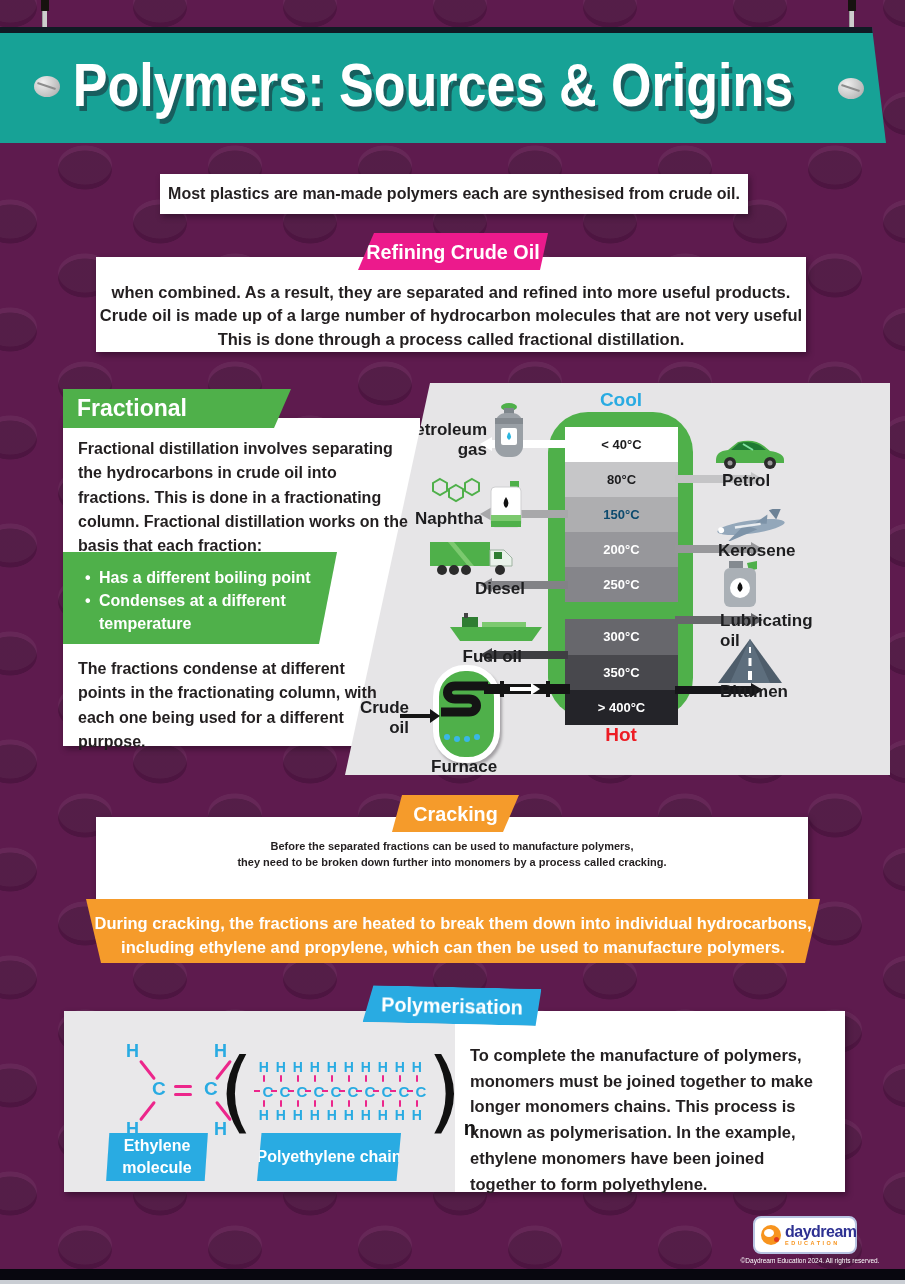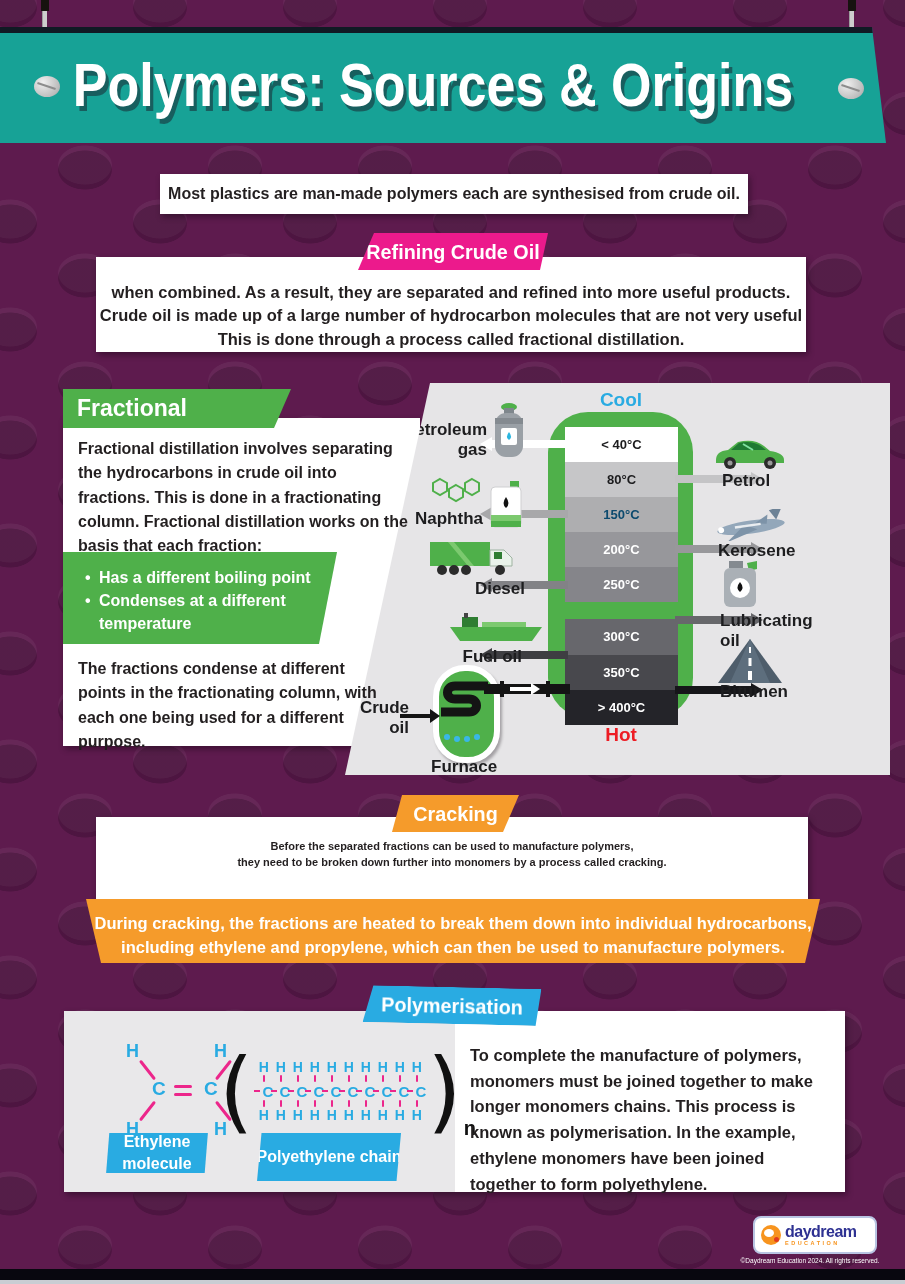--- a/index.html
+++ b/index.html
@@ -132,21 +132,21 @@
   .chain-unit .cg::before{content:"";width:6px;height:2px;background:#ec268b;margin-right:2px;}
   .chain-unit:first-child .cg::before{width:6px;}
   .chain-unit .cg::after{content:"";width:0;}
   .units .chain-unit:last-child .cg .cc{margin-right:0;}
   .subn{font-size:20px;font-weight:700;color:#111;align-self:flex-end;margin:0 0 6px 2px;}
   .poly-text{position:absolute;left:406px;top:32px;width:362px;font-size:16.5px;font-weight:600;line-height:1.56;}
 
   .bold{font-weight:800;}
 
   
-  .logo-badge{position:absolute;left:753px;top:1216px;width:124px;height:38px;background:#fff;
+  .logo-badge{position:absolute;left:753px;top:1216px;width:104px;height:38px;background:#fff;
     border-radius:8px;border:2px solid #b8c4e2;display:flex;align-items:center;padding:0 6px;box-sizing:border-box;}
   .logo-sun{width:20px;height:20px;border-radius:50%;background:#f7941e;position:relative;flex:0 0 auto;}
   .logo-sun::before{content:"";position:absolute;left:3px;top:4px;width:10px;height:8px;border-radius:50%;background:#fff;}
   .logo-sun::after{content:"";position:absolute;right:2px;bottom:3px;width:5px;height:5px;border-radius:50%;background:#e03a1e;}
   .logo-word{margin-left:4px;line-height:1;}
   .logo-main{font-size:16px;font-weight:800;color:#2e3192;letter-spacing:-0.5px;}
   .logo-sub{font-size:5.5px;font-weight:700;color:#f7941e;letter-spacing:2.5px;margin-top:1px;}
   .copyright{position:absolute;left:735px;top:1257px;width:150px;text-align:center;color:#fff;font-size:6.5px;}
 
   .bottom-black{position:absolute;left:0;top:1269px;width:905px;height:11px;background:#08070f;}
@@ -469,21 +469,21 @@
               <span class="cc atomC">C</span>
             </span>
           <span class="vb pinkbond"></span>
           <span class="hh atomH">H</span>
         </span>
       </span>
       <span class="paren">)</span>
       <span class="subn">n</span>
     </div>
 
-    <div class="tag" style="left:40px;top:122px;width:106px;height:40px;">Ethylene molecule</div>
+    <div class="tag" style="left:40px;top:122px;width:106px;height:48px;">Ethylene molecule</div>
     <div class="tag" style="left:190px;top:122px;width:150px;height:48px;">Polyethylene chain</div>
 
     <div class="poly-text">
       <span>To complete the manufacture of polymers, monomers must be joined together to make longer monomers chains. This process is known as </span><span class="bold">polymerisation.</span><span> In the example, ethylene monomers have been joined together to form polyethylene.</span>
     </div>
   </div>
   <div class="banner blue" style="left:363px;top:987px;width:178px;height:37px;line-height:37px;font-size:21px;">
     <span class="bt">Polymerisation</span>
   </div>
 

